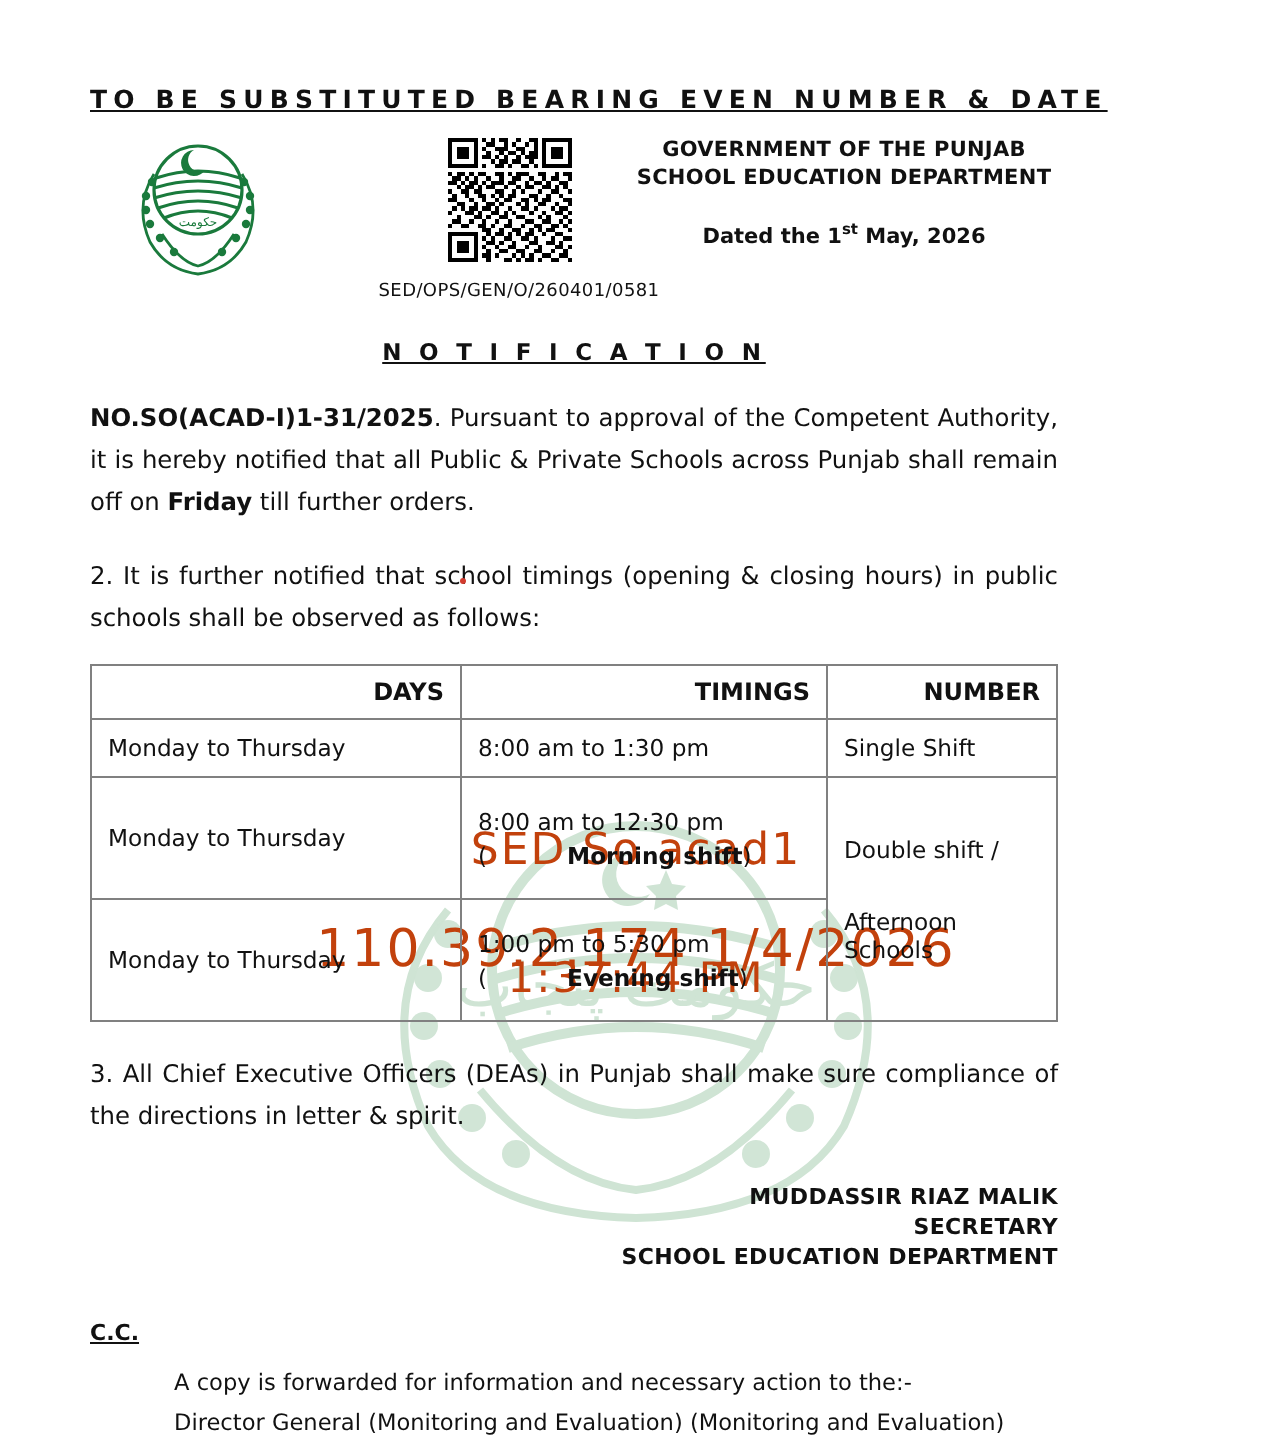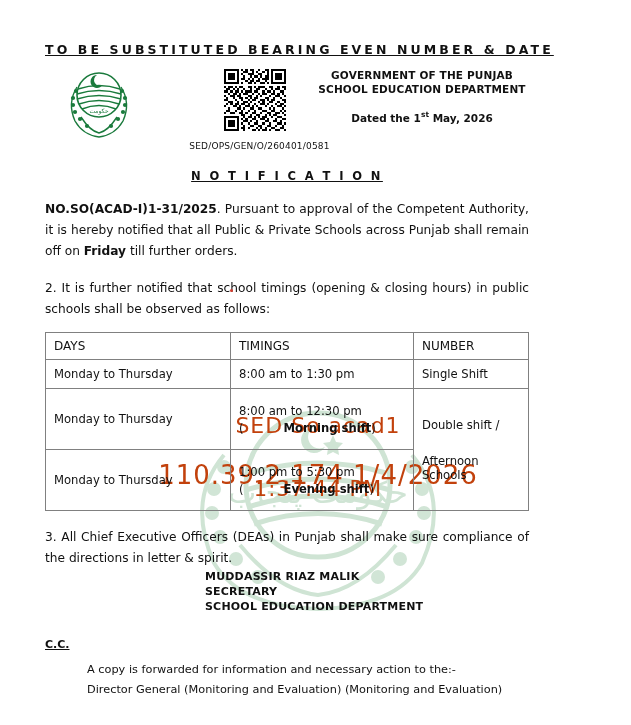--- a/index.html
+++ b/index.html
@@ -131,31 +131,32 @@
   }
   table.timings th,
   table.timings td {
     border: 1px solid #808080;
     padding: 7px 8px;
     font-size: 11.6px;
     text-align: left;
     vertical-align: middle;
     background: transparent;
   }
-  table.timings th { font-weight: normal; font-size: 12px; padding: 6px 8px; }
+  table.timings th { font-weight: bold; font-size: 12px; padding: 6px 8px; text-align: right; }
   col.c1 { width: 185px; }
   col.c2 { width: 183px; }
   col.c3 { width: auto; }
   td.tall { height: 46px; }
   .shift-label { display: block; margin-top: 3px; }
   .shift-label b { font-weight: bold; padding-left: 40px; }
 
   
   .signature {
-    text-align: left;
+    margin-top: 22px;
+    text-align: right;
     padding-left: 160px;
   }
   .signature div {
     font-weight: bold;
     font-size: 11px;
     line-height: 15px;
     letter-spacing: 0.2px;
   }
 
   

